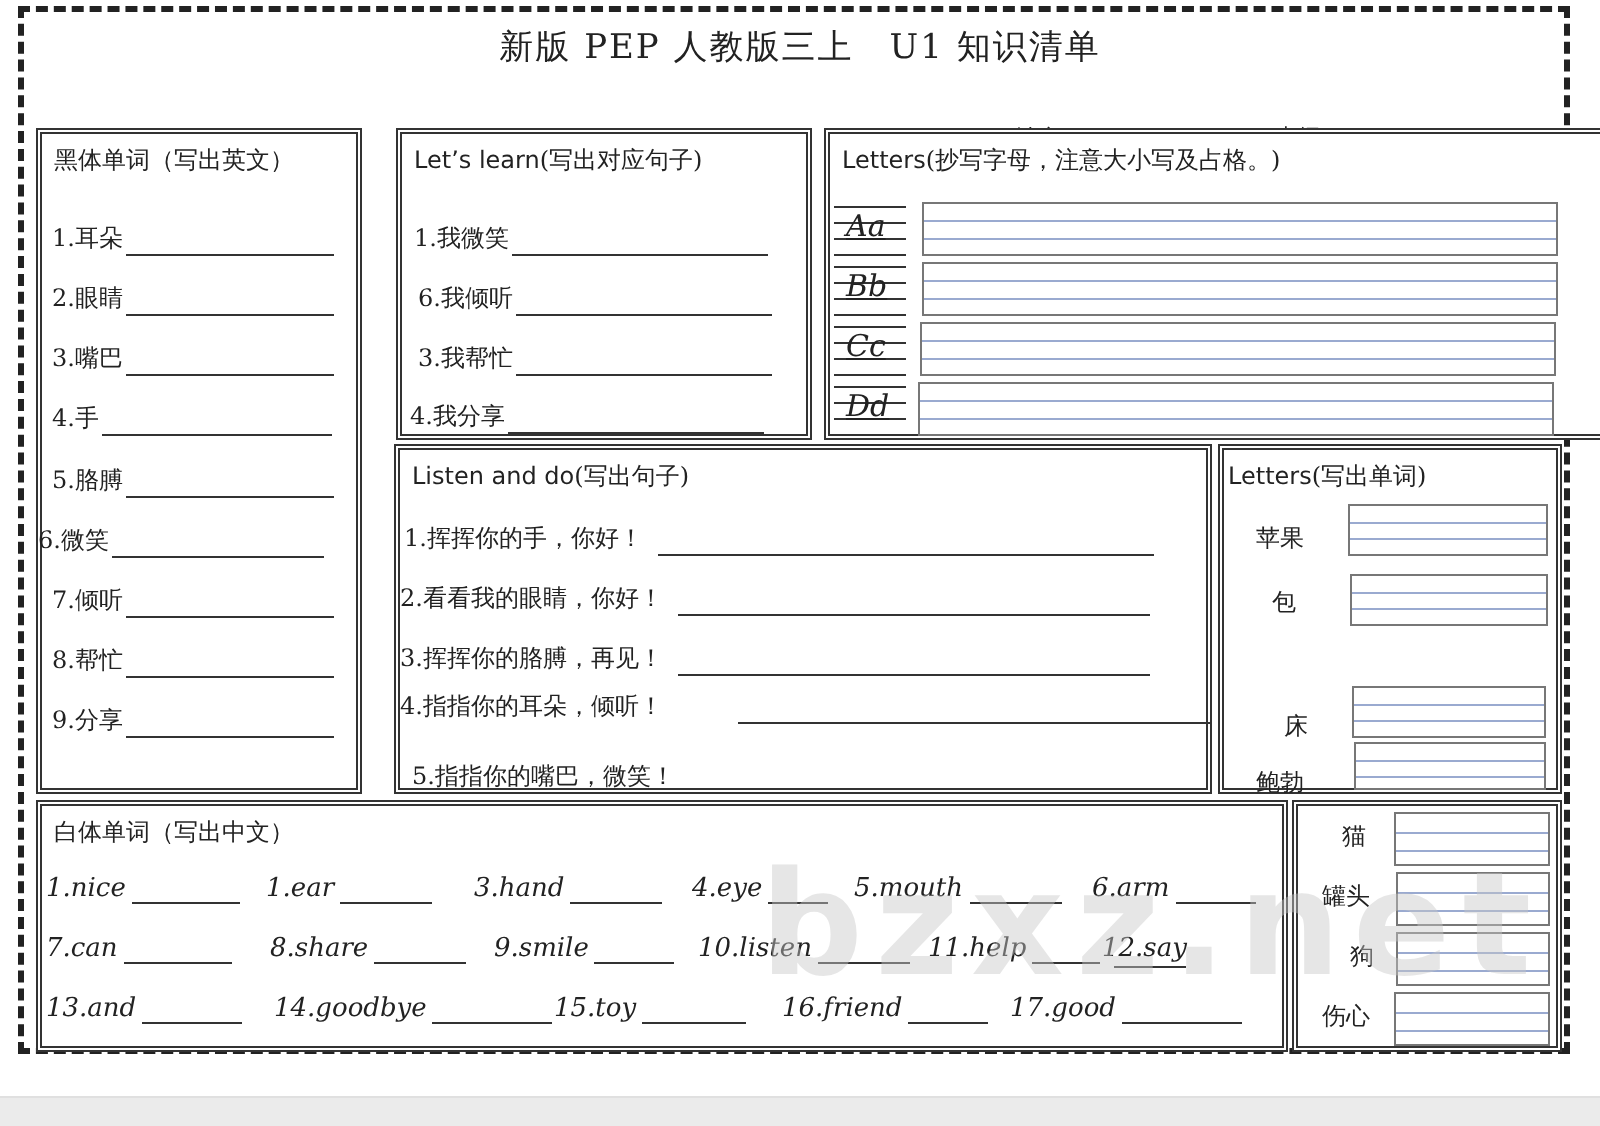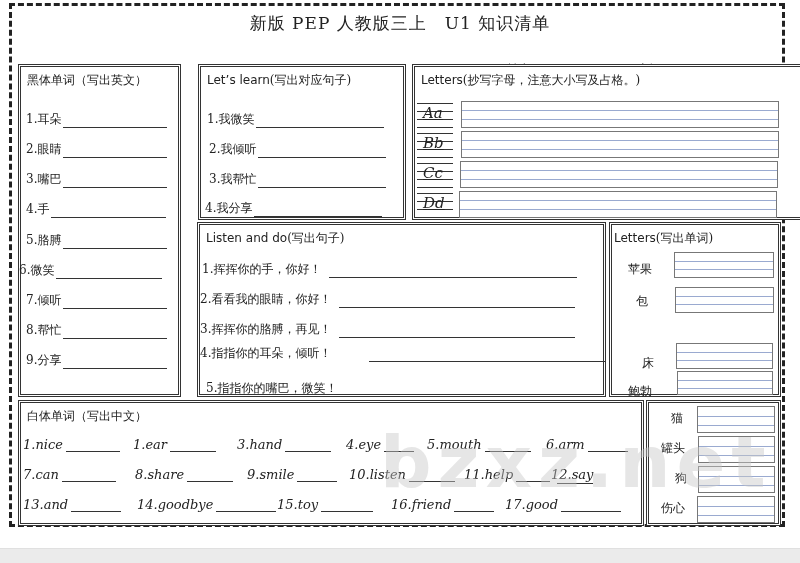--- a/index.html
+++ b/index.html
@@ -85,21 +85,21 @@
       </div>
   </div>
 
   <div class="box" style="left:186px; top:58px; width:208px; height:156px;">
     <div class="box-title"><span class="sans">Let’s  learn</span><span>(写出对应句子)</span></div>
     <div class="row" style="left:6px; top:44px;">
         <span>1.我微笑</span>
         <span class="line" style="width:128px"></span>
       </div>
     <div class="row" style="left:8px; top:74px;">
-        <span>2.我倾听</span>
+        <span>6.我倾听</span>
         <span class="line" style="width:128px"></span>
       </div>
     <div class="row" style="left:8px; top:104px;">
         <span>3.我帮忙</span>
         <span class="line" style="width:128px"></span>
       </div>
     <div class="row" style="left:4px; top:133px;">
         <span>4.我分享</span>
         <span class="line" style="width:128px"></span>
       </div>

